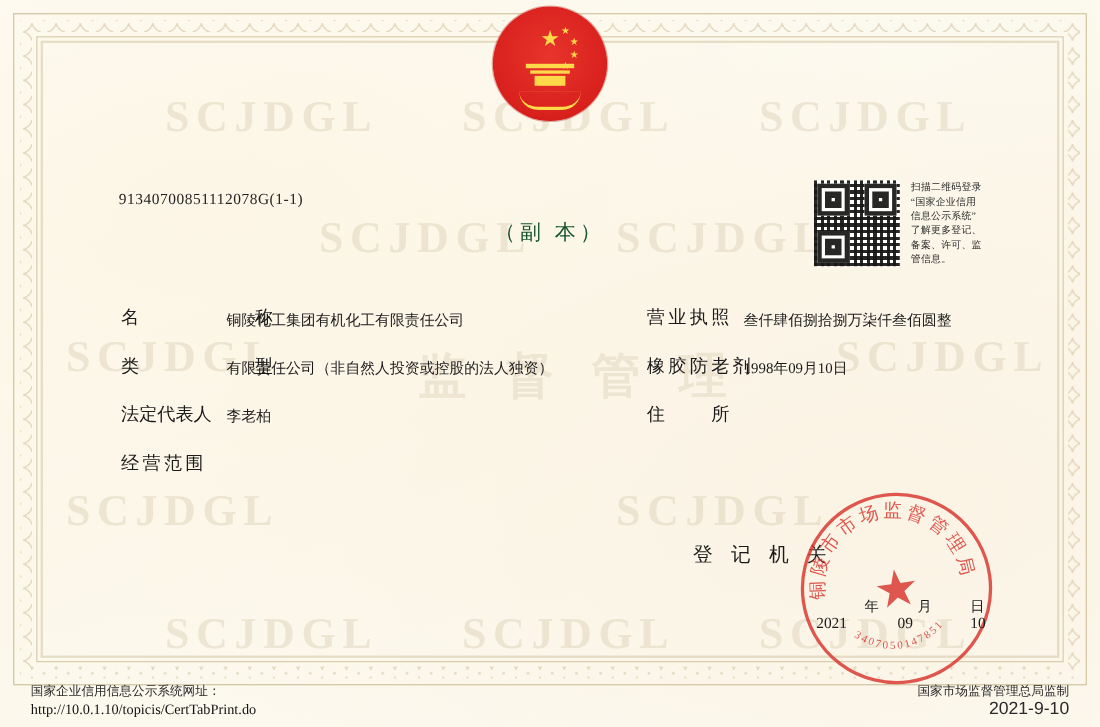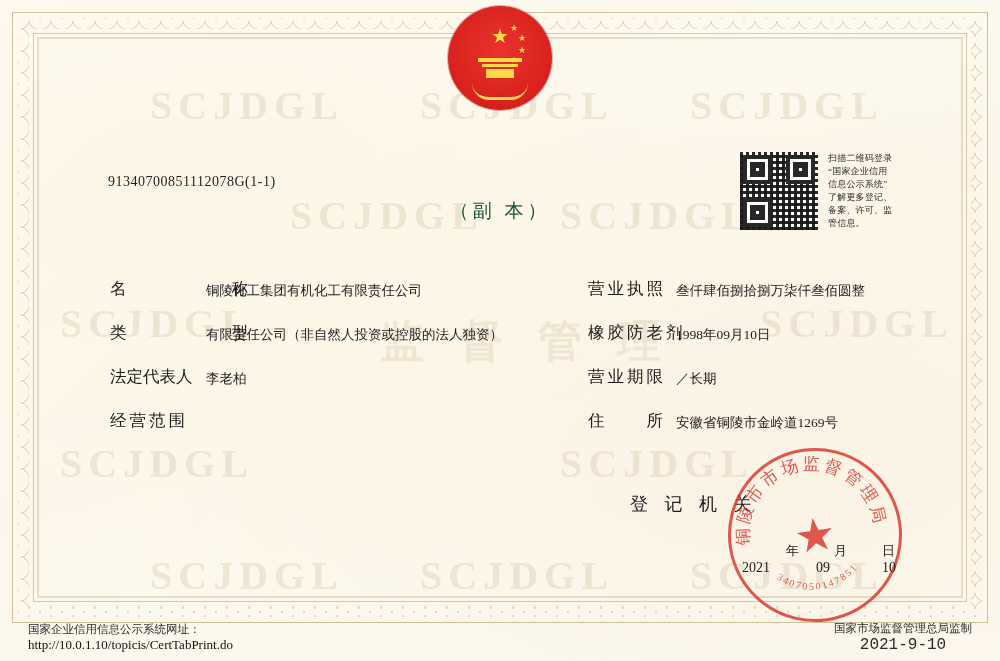--- a/index.html
+++ b/index.html
@@ -191,21 +191,21 @@
     font-family: "Liberation Serif", serif;
     font-size: 14px;
     letter-spacing: .5px;
     color: #1f1f1f;
   }
 
   
   .qr-wrap {
     position: absolute;
     right: 100px;
-    top: 152px;
+    top: 164px;
     display: flex;
     gap: 10px;
     align-items: flex-start;
   }
   .qr {
     width: 78px;
     height: 78px;
     background-color: #fff;
     background-image:
       repeating-linear-gradient(90deg, #111 0 3px, #fff 3px 6px),
@@ -360,22 +360,22 @@
   }
   .footer-left .url {
     font-family: "Liberation Serif", serif;
     font-size: 13px;
     color: #111;
   }
   .footer-right {
     position: absolute;
     right: 28px;
     bottom: 8px;
-    text-align: center;
-    font-family: Liberation Mono, monospace;
+    text-align: right;
+    font-family: Liberation Sans, sans-serif;
     font-size: 11.5px;
     color: #2a2a2a;
     line-height: 16px;
   }
   .footer-right .date {
     font-size: 16px;
   }
 </style>
 </head>
 <body>
@@ -458,26 +458,21 @@
     <div class="col-right">
       <div class="row">
         <div class="lbl r2">营业执照</div>
         <div class="val">叁仟肆佰捌拾捌万柒仟叁佰圆整</div>
       </div>
       <div class="row">
         <div class="lbl r2">橡胶防老剂</div>
         <div class="val">1998年09月10日</div>
       </div>
       <div class="row">
-        <div class="lbl r2">营业期限</div>
-        <div class="val">／长期</div>
-      </div>
-      <div class="row">
         <div class="lbl r2">住　　所</div>
-        <div class="val">安徽省铜陵市金岭道1269号</div>
       </div>
     </div>
 
   </div>
 
   <div class="registrar">登 记 机 关</div>
 
   <div class="seal">
     <svg width="162" height="162" viewBox="0 0 162 162">
       <defs>

